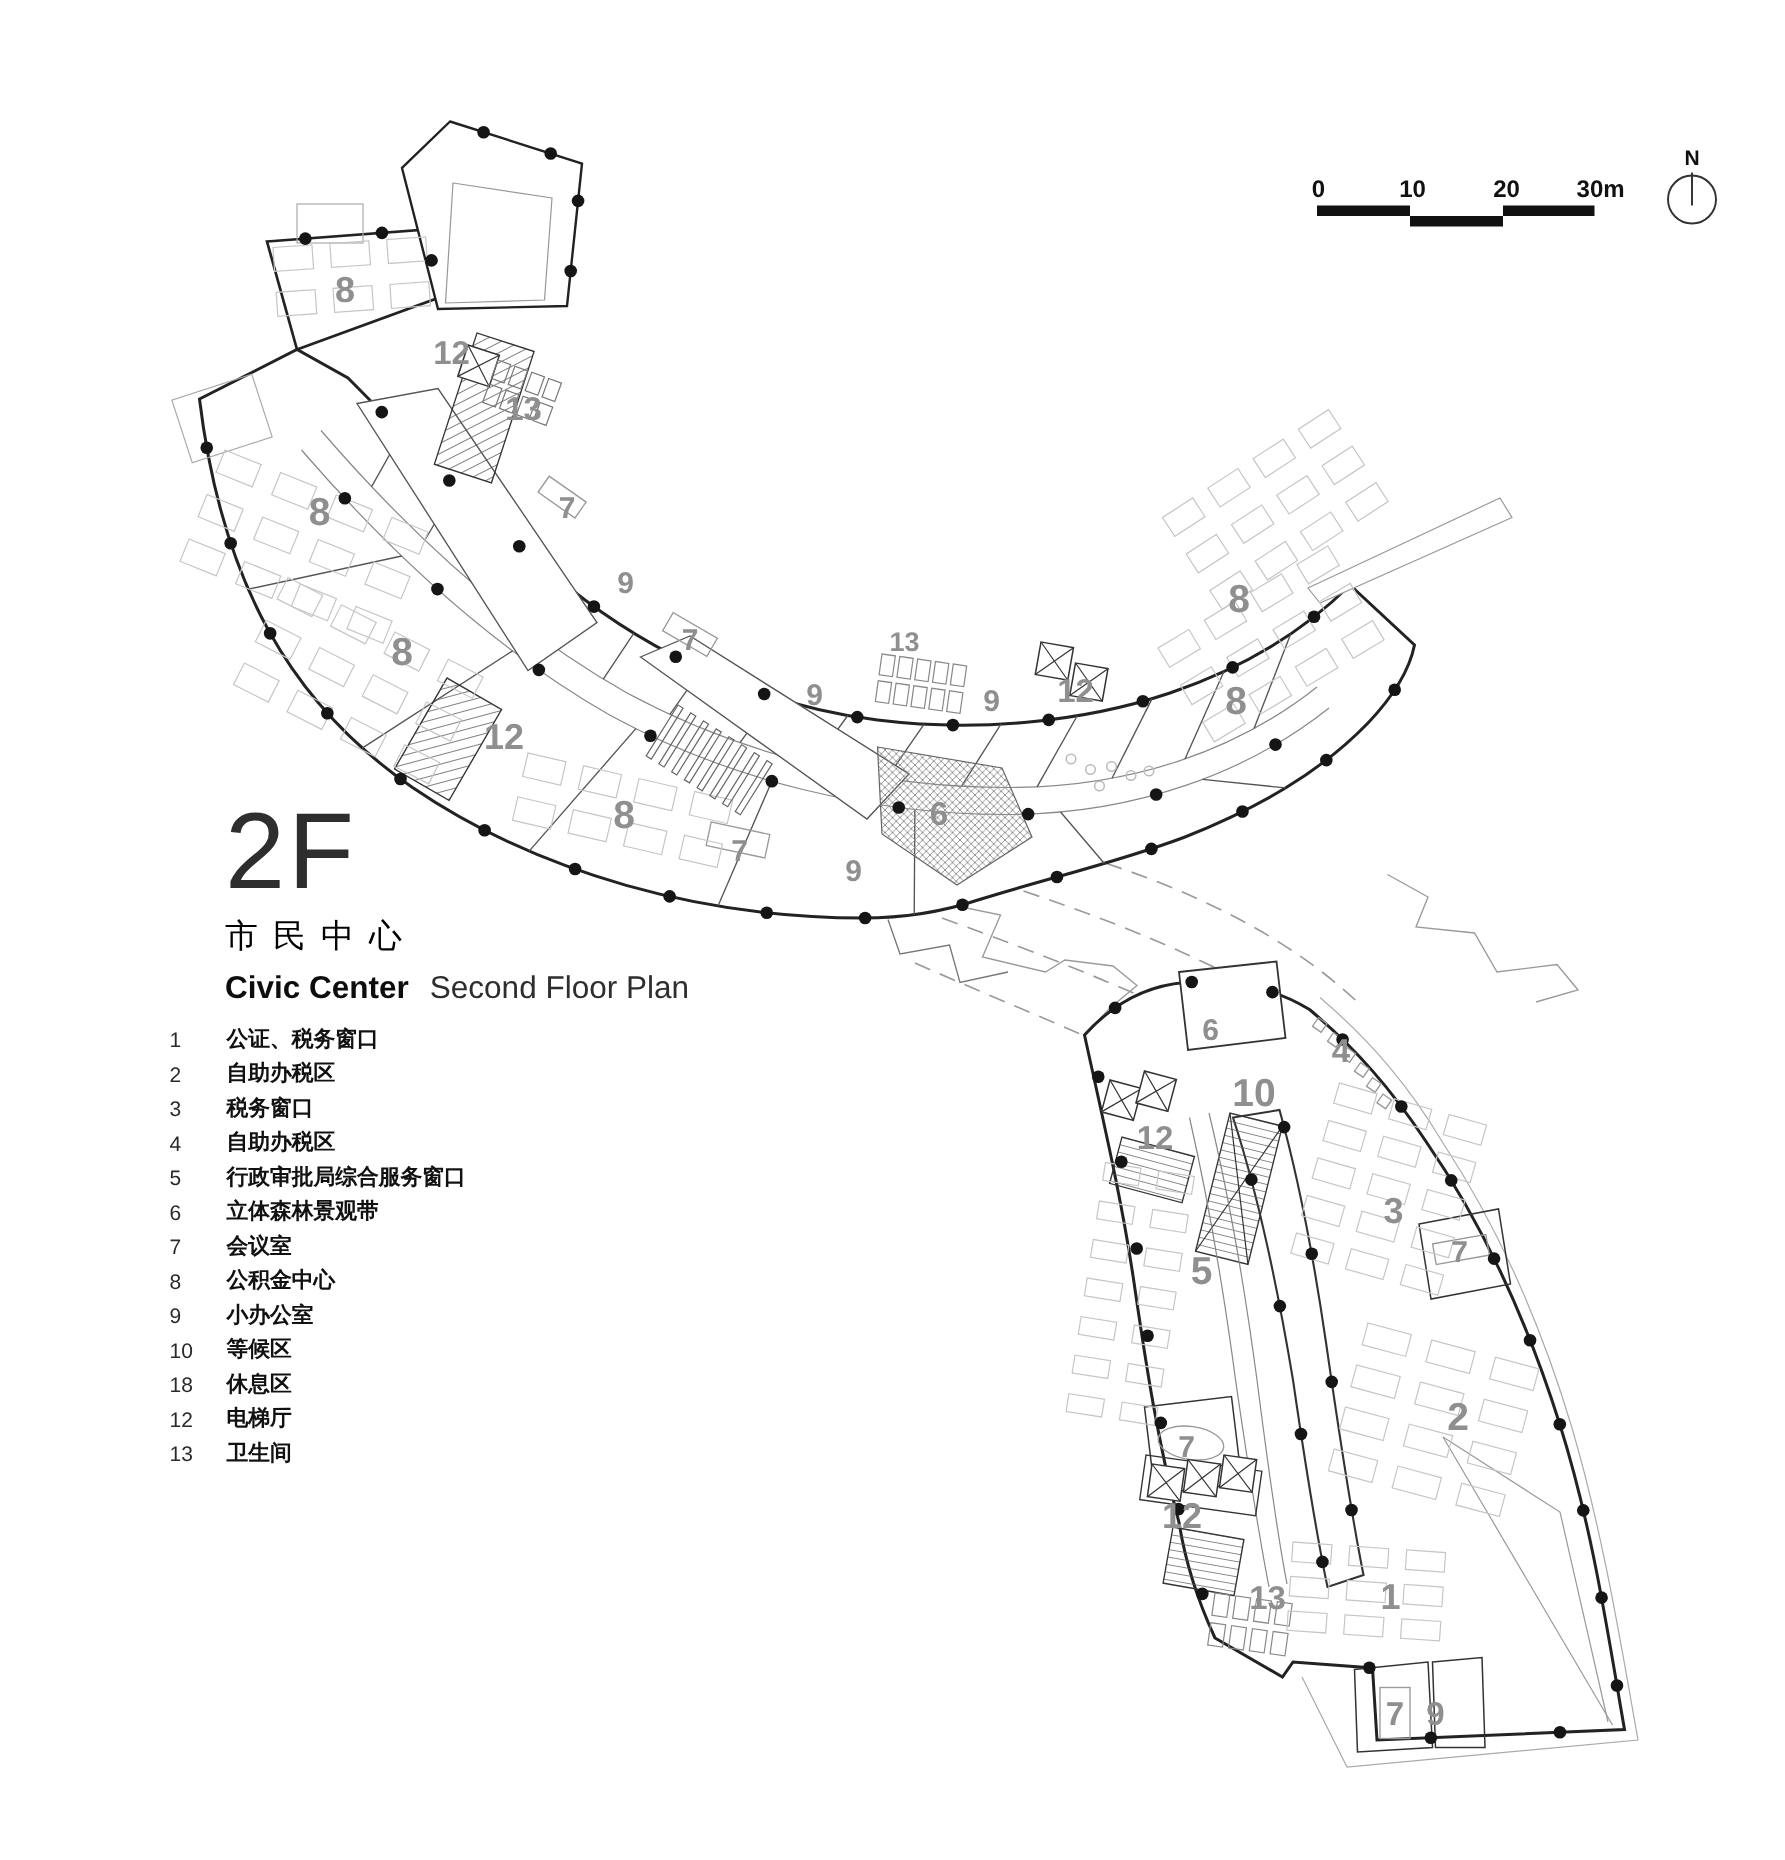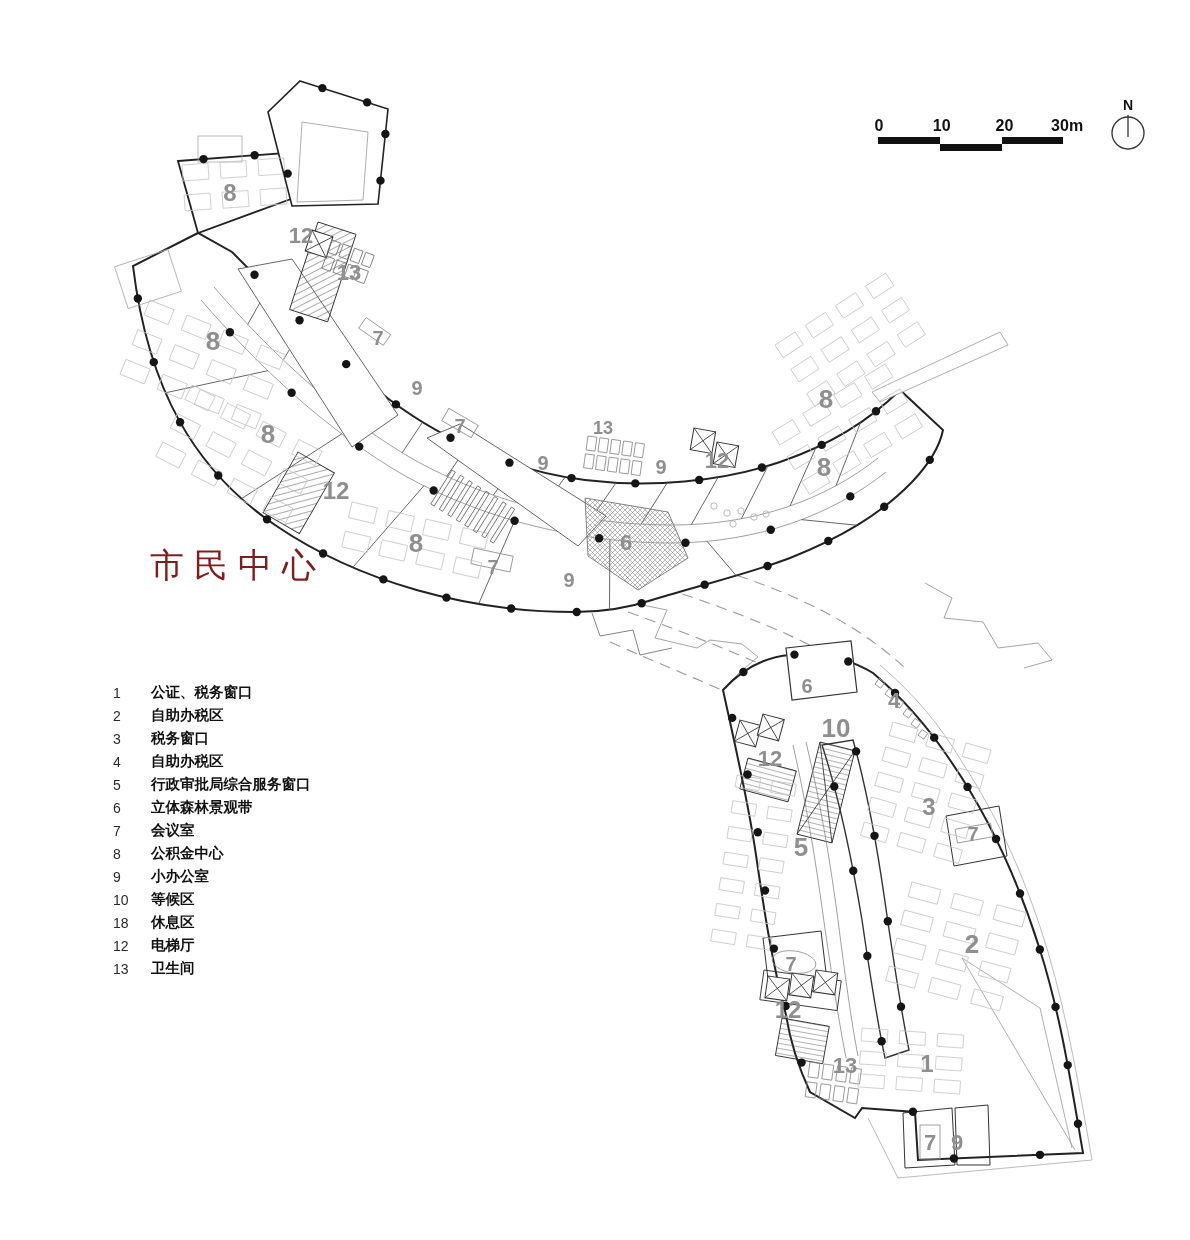--- a/index.html
+++ b/index.html
@@ -1,21 +1,21 @@
 <!DOCTYPE html>
 <html><head>
 <meta charset="utf-8">
 <style>
   html,body{margin:0;padding:0;background:#fff;}
   body{width:1190px;height:1240px;position:relative;overflow:hidden;
        font-family:"Liberation Sans", sans-serif;color:#222;}
   svg{position:absolute;inset:0;}
   .titleblock{position:absolute;left:150px;top:535px;}
   .t-floor{font-size:72px;line-height:66px;font-weight:400;color:#2e2e2e;letter-spacing:2px;}
-  .t-cn{font-size:34px;margin-top:8px;letter-spacing:10px;color:#7f1d1d;font-weight:400;}
+  .t-cn{font-size:22px;margin-top:8px;letter-spacing:10px;color:#000000;font-weight:400;}
   .t-en{margin-top:8px;font-size:21px;color:#2e2e2e;}
   .t-en b{color:#0d0d0d;margin-right:14px;}
   .legend{position:absolute;left:113px;top:681px;}
   .lg-row{display:flex;align-items:center;height:23px;}
   .lg-num{width:38px;font-size:14px;color:#2a2a2a;}
   .lg-label{font-size:14.5px;font-weight:700;color:#111;}
 </style>
 </head>
 <body>
 
@@ -499,21 +499,25 @@
     </g>
 
   <g>
     <circle cx="1128" cy="133" r="16" fill="none" stroke="#333" stroke-width="1.3"></circle>
     <line x1="1128" y1="115" x2="1128" y2="137" stroke="#333" stroke-width="1.3"></line>
     <text id="north-label" x="1128" y="110" text-anchor="middle" font-size="14" font-weight="700" fill="#111" font-family="Liberation Sans, sans-serif">N</text>
   </g>
 </svg>
 
 <div class="titleblock">
+  <div class="t-floor">2F</div>
   <div class="t-cn">市民中心</div>
+  <div class="t-en">
+    <b>Civic Center</b><span>Second Floor Plan</span>
+  </div>
 </div>
 
 <div class="legend" id="legend">
   <div class="lg-row">
     <span class="lg-num">1</span>
     <span class="lg-label">公证、税务窗口</span>
   </div>
 
   <div class="lg-row">
     <span class="lg-num">2</span>

